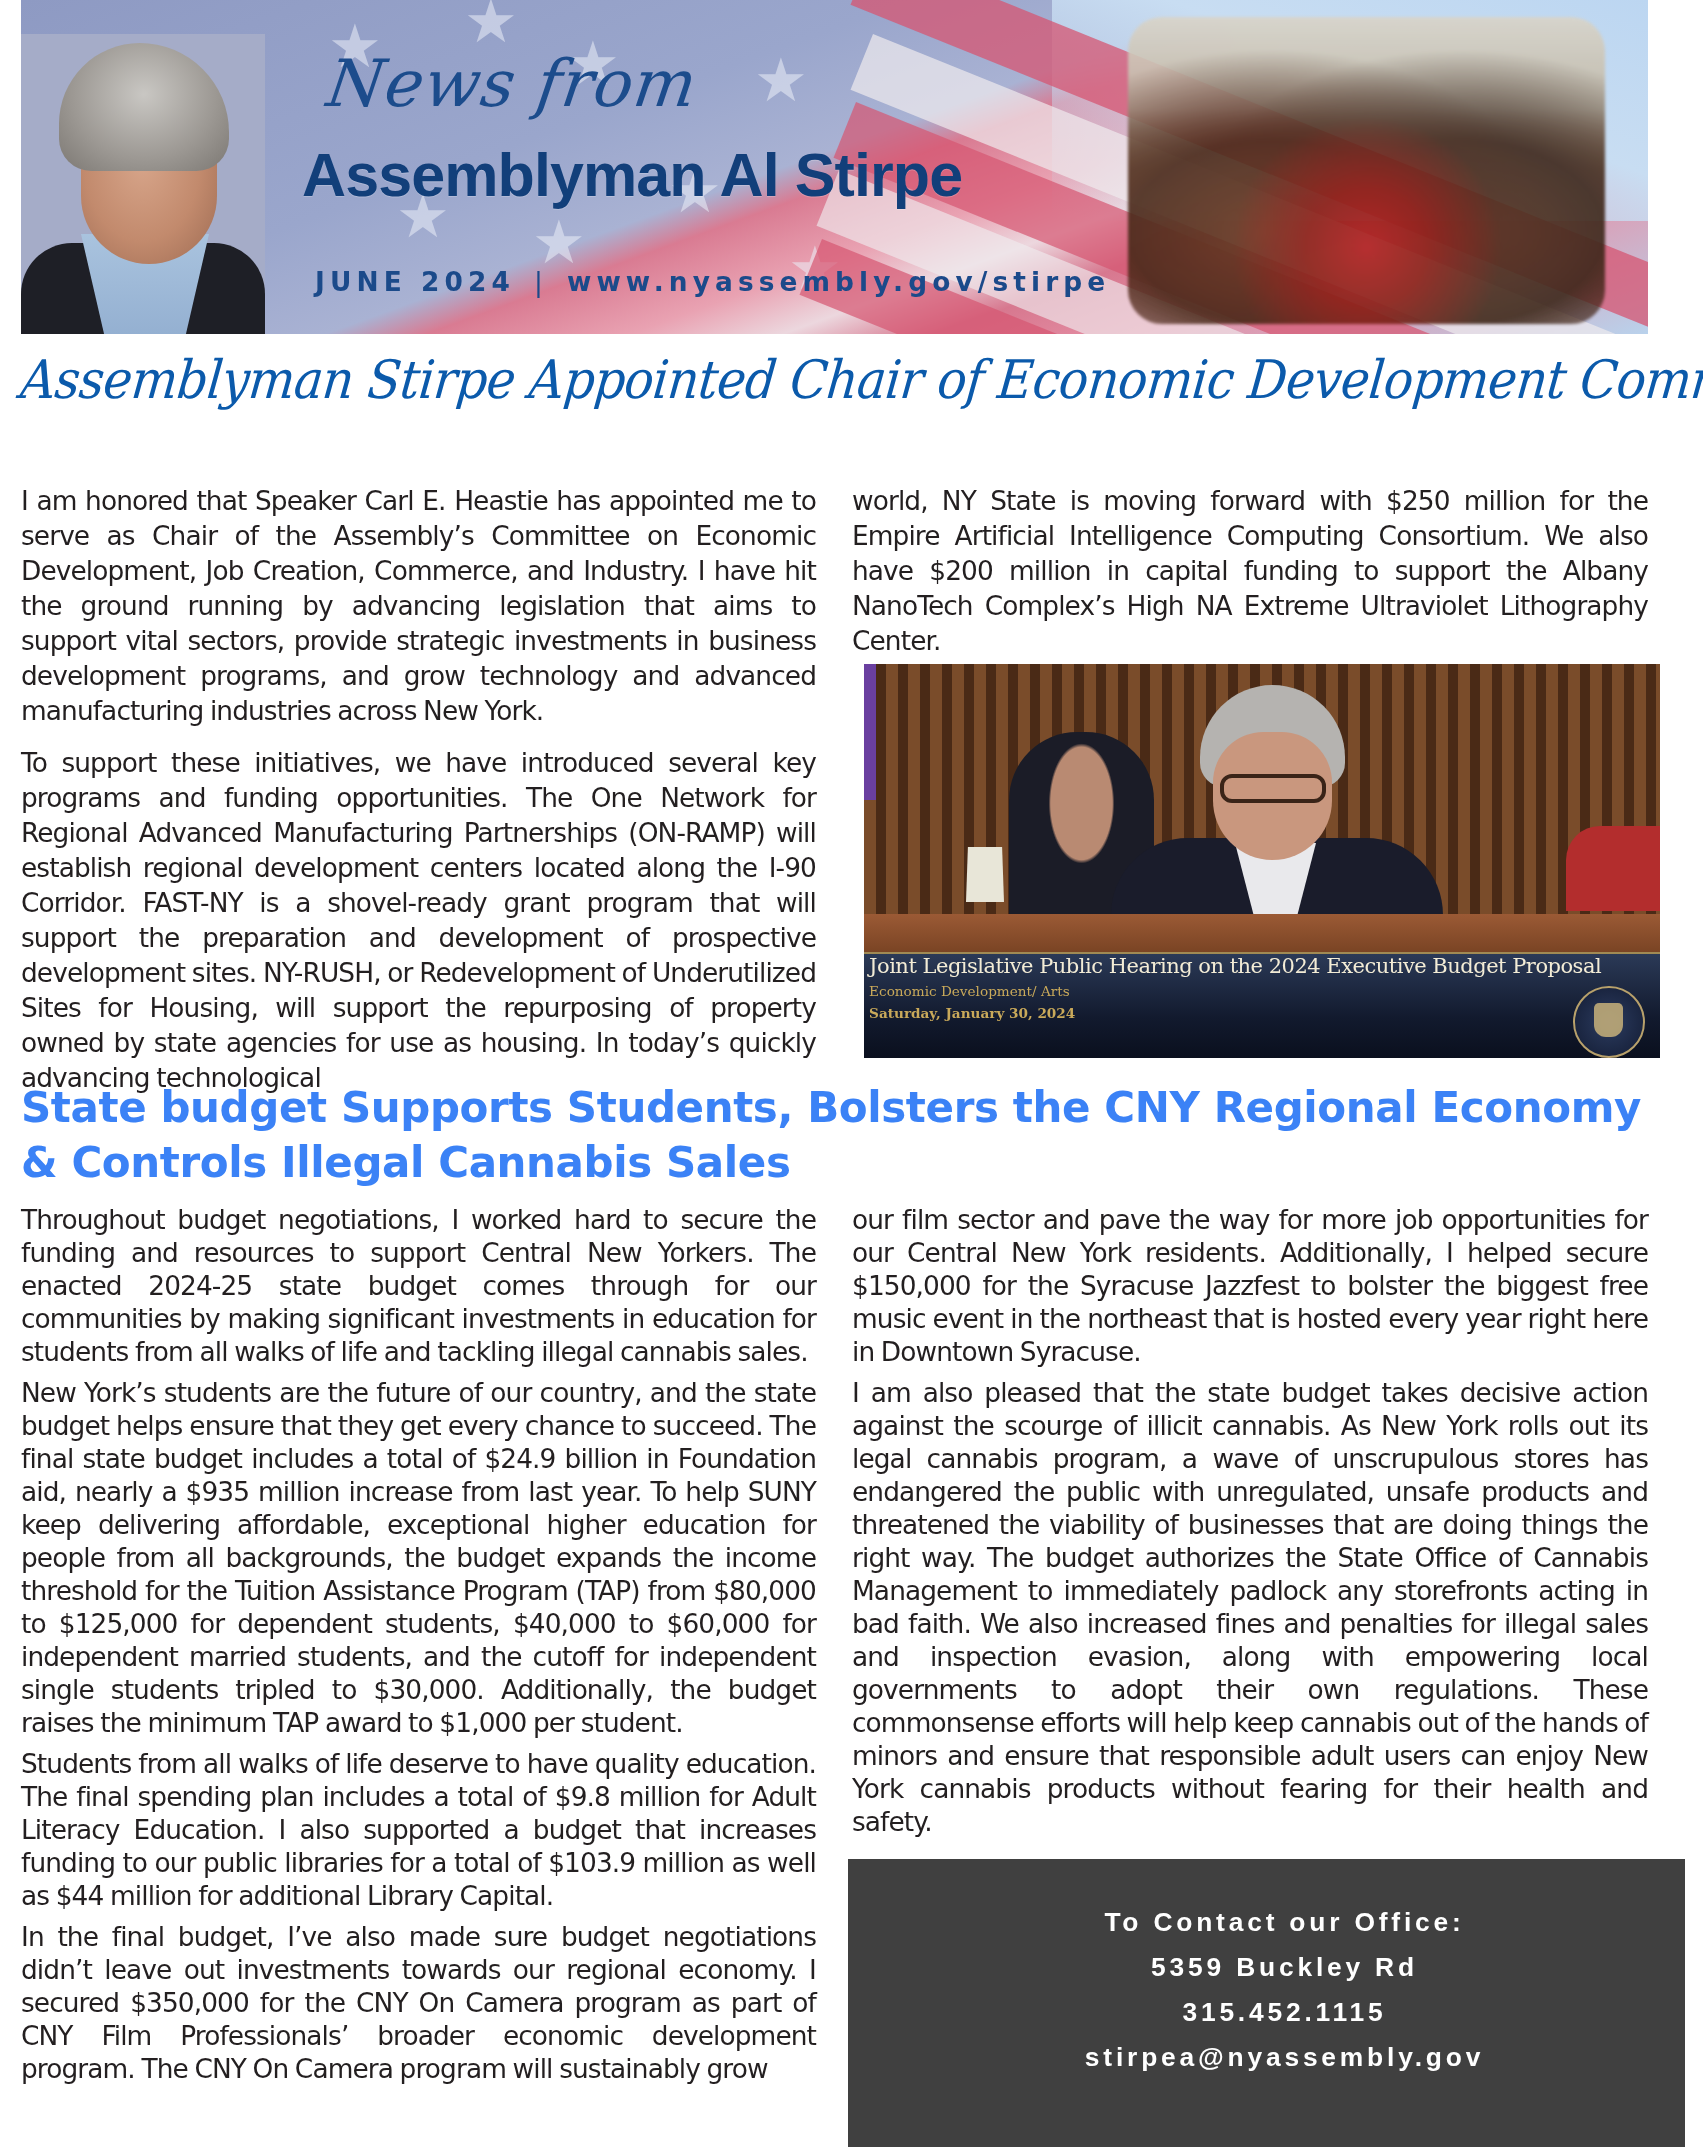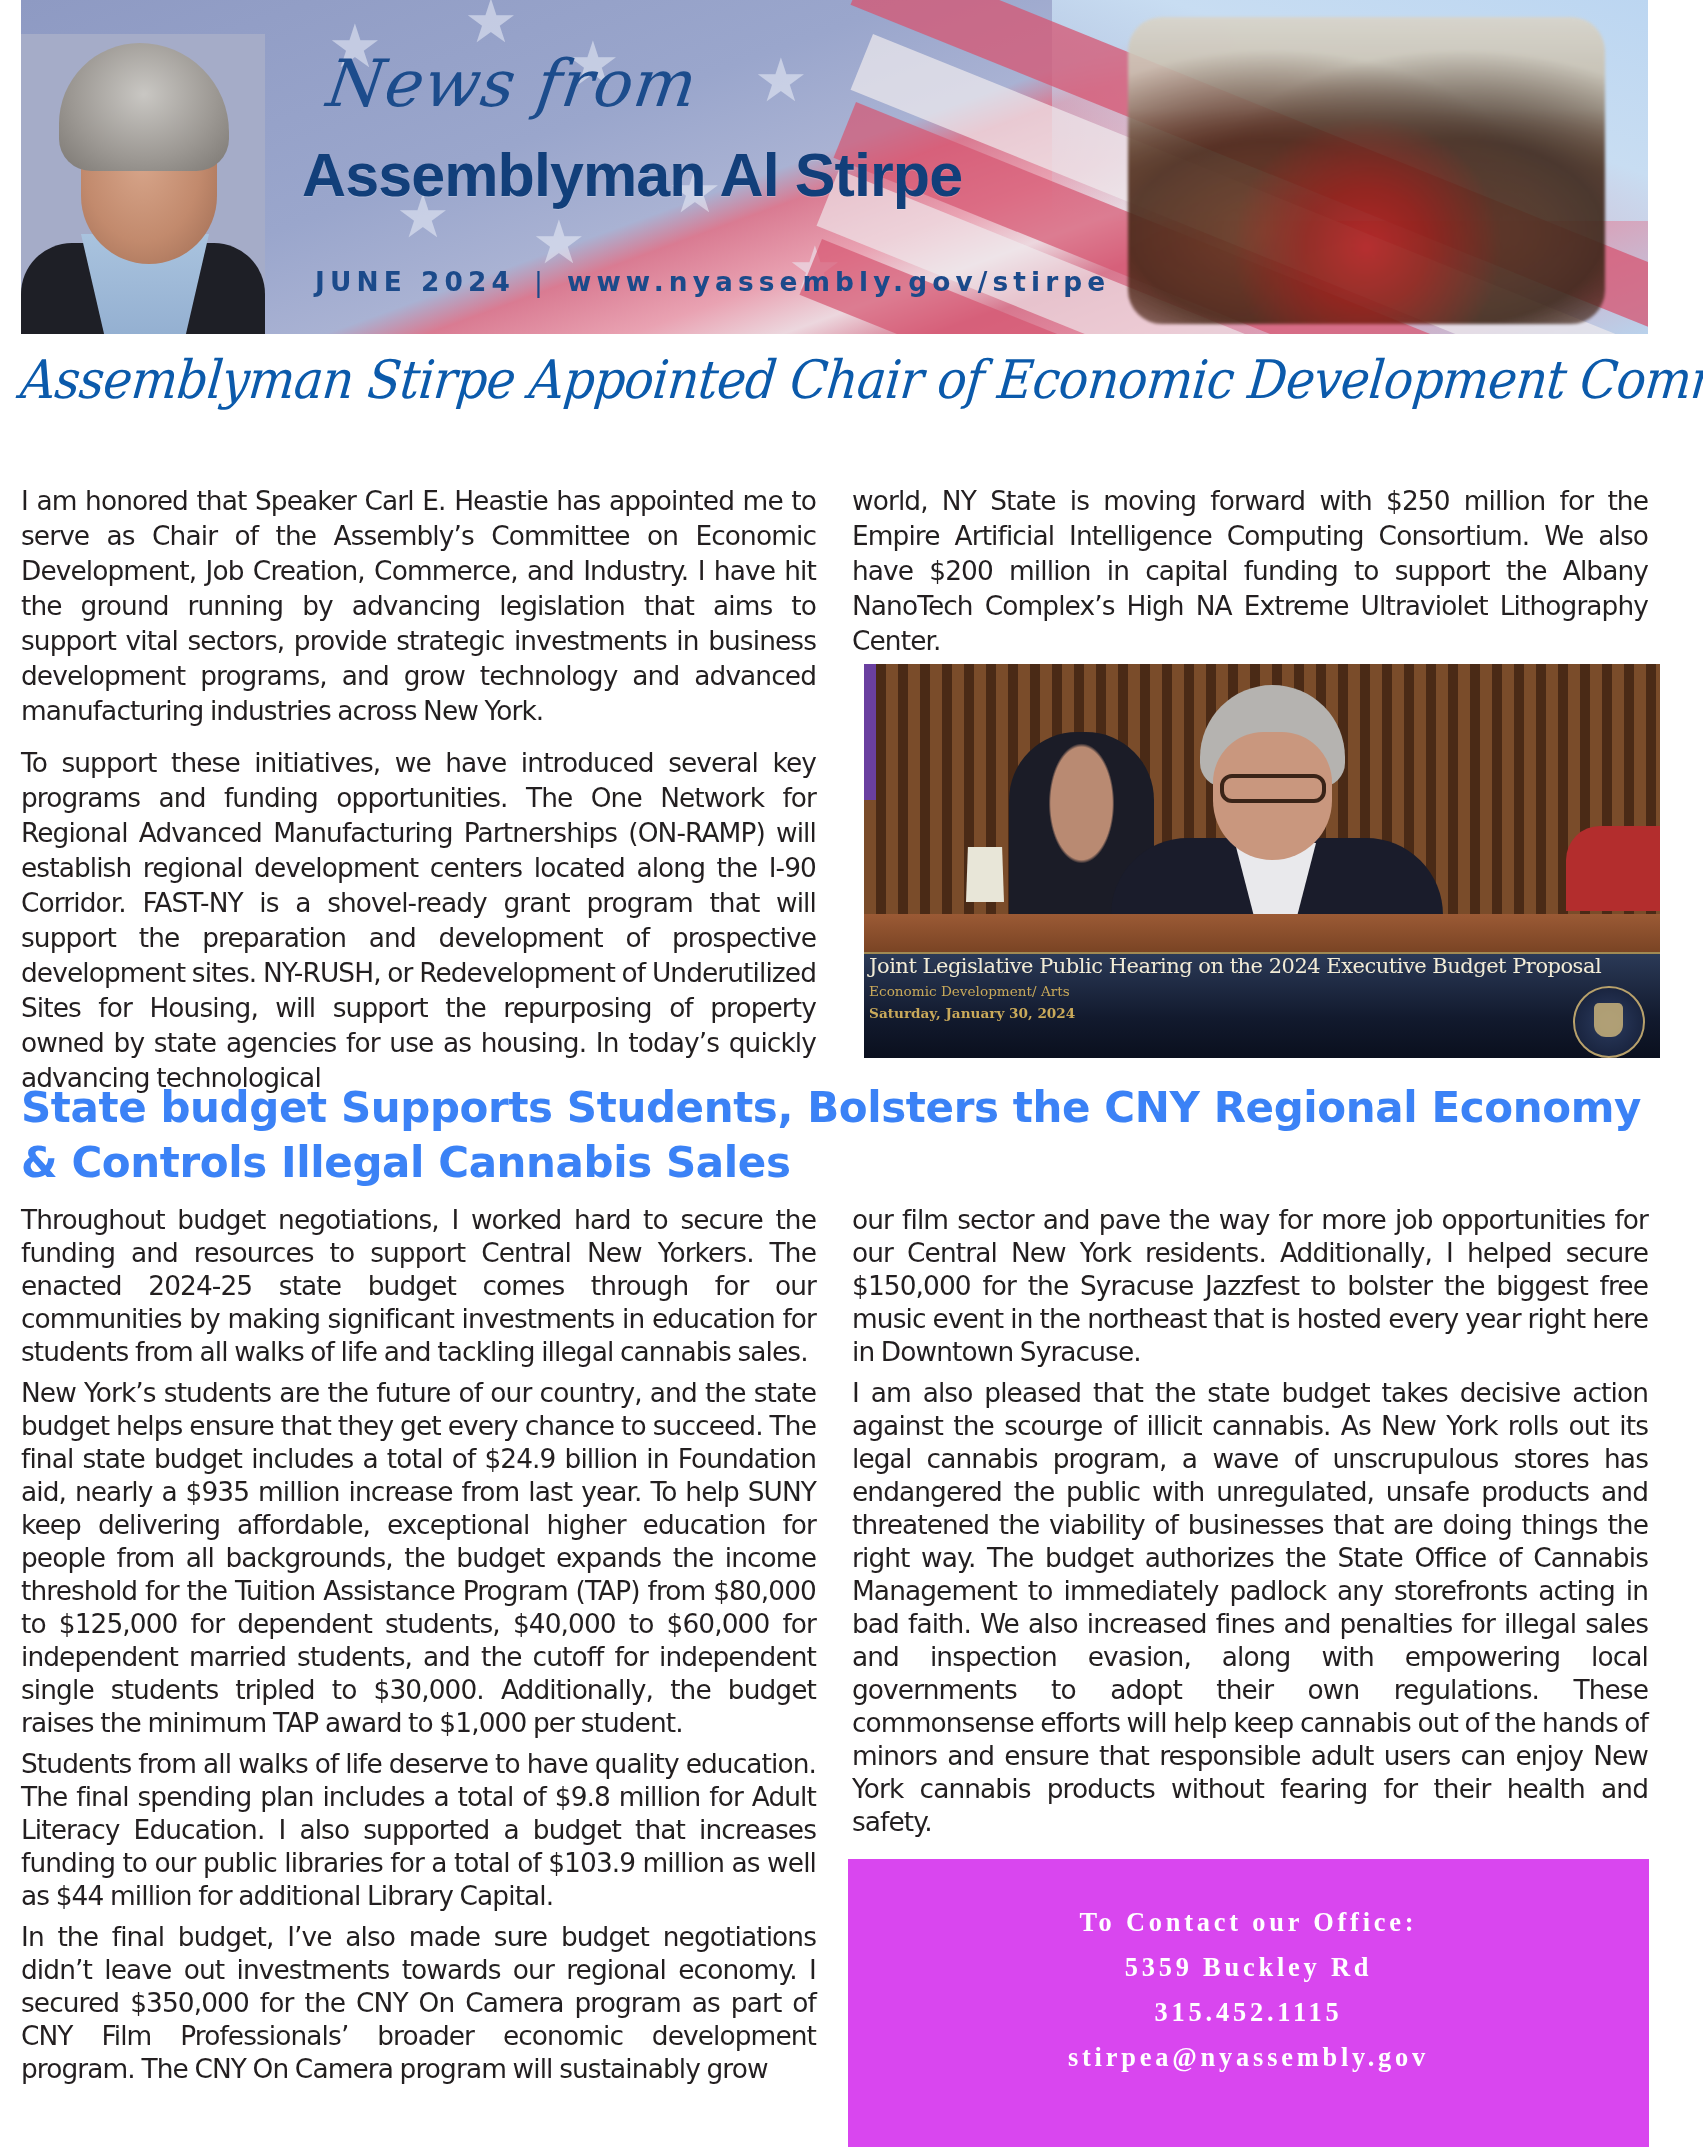--- a/index.html
+++ b/index.html
@@ -87,22 +87,22 @@
                              color: #f3ecd6; white-space: nowrap; letter-spacing: -0.5px; }
   .hearing-photo .lt-sub { position: absolute; left: 5.1px; font-family: "DejaVu Serif", serif; font-size: 13.6px;
                            color: #c9a95a; white-space: nowrap; }
   .hearing-photo .lt-sub.s1 { top: 319px; }
   .hearing-photo .lt-sub.s2 { top: 341px; font-weight: bold; }
   .hearing-photo .seal { position: absolute; right: 15.3px; top: 322px; width: 72px; height: 72px; border-radius: 50%;
                          border: 2.6px solid #b8a16b; background: radial-gradient(circle, #2c3c60 0%, #1a2540 70%); box-sizing: border-box; }
   .hearing-photo .seal-inner { position: absolute; left: 19px; top: 15.3px; width: 29px; height: 34px; background: #c8b27a; border-radius: 5.1px 5.1px 12px 12px; opacity: 0.85; }
 
   
-  .contact-box { position: absolute; left: 848px; top: 1859px; width: 801px; height: 288px; background: #d946ef;
-                 text-align: center; color: #ffffff; font-family: Liberation Serif, serif; font-weight: bold; }
+  .contact-box { position: absolute; left: 848px; top: 1859px; width: 801px; height: 288px; background: #404040;
+                 text-align: center; color: #ffffff; font-family: Liberation Sans, sans-serif; font-weight: bold; padding-left: 36px; }
   .contact-box .line { font-size: 26.4px; letter-spacing: 3.8px; line-height: 45px; white-space: nowrap; }
   .contact-box .lines { padding-top: 41px; }
 </style>
 </head>
 <body>
 
 <header class="banner">
   <div class="sky"></div>
   <span class="star" style="left:307px;top:17px">★</span>
   <span class="star" style="left:443px;top:-8.5px">★</span>

